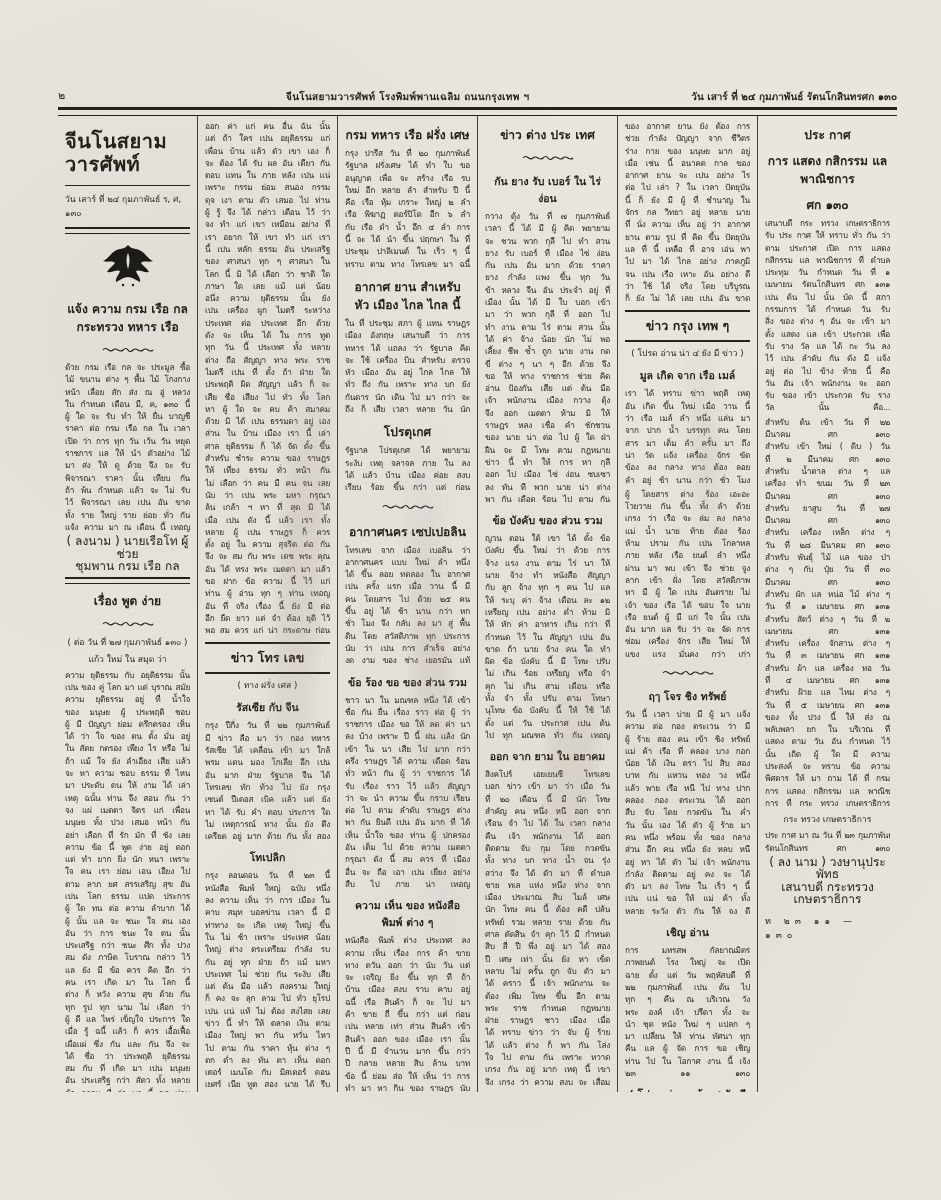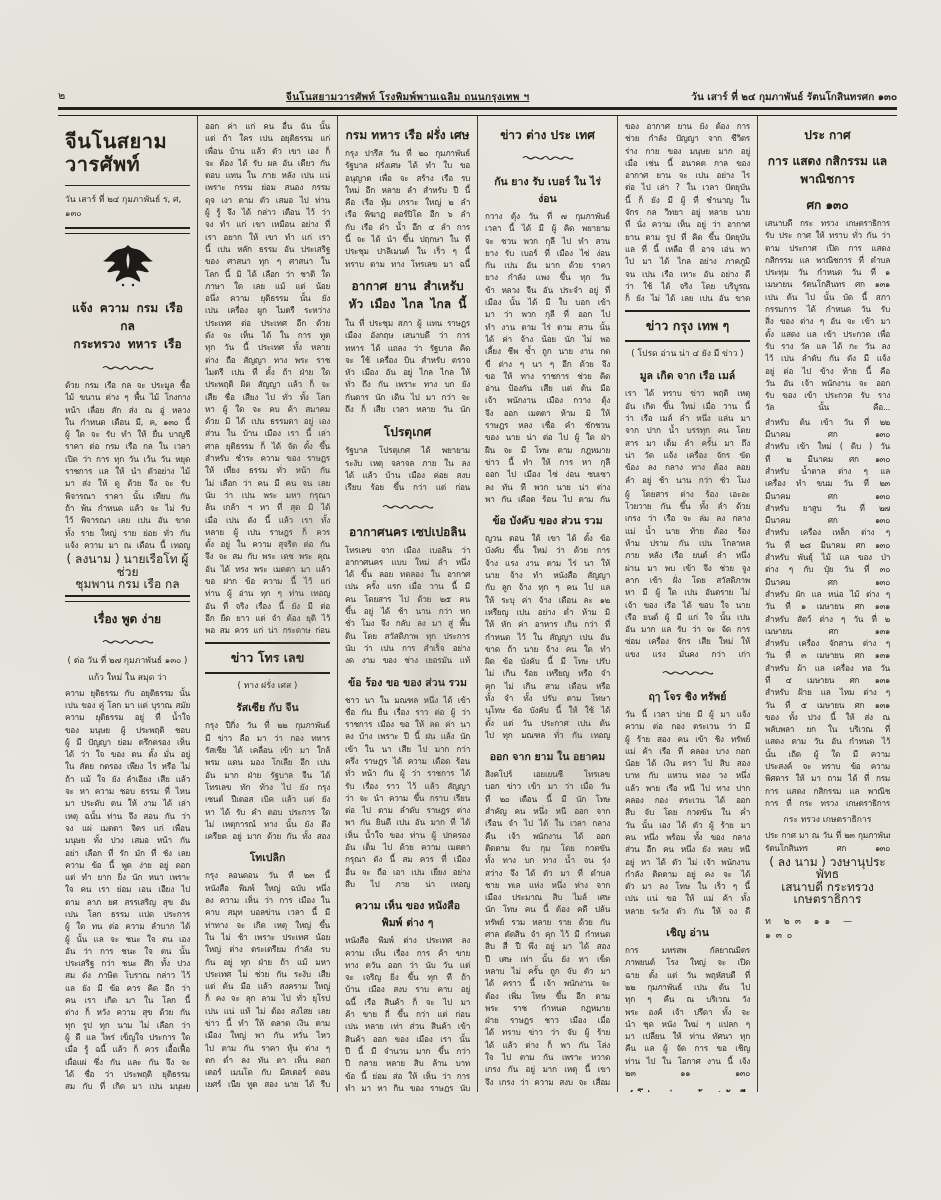--- a/index.html
+++ b/index.html
@@ -14,21 +14,21 @@
     overflow:hidden;
     font-family:"DejaVu Sans", sans-serif;
     color:var(--ink);
   }
   
   .hdr{
     position:absolute; top:86px; left:58px; right:44px; height:18px;
     display:flex; align-items:flex-end; font-size:10px; color:#2a261f;
   }
   .hdr .pageno{ width:70px; font-size:11px; }
-  .hdr .ctitle{ position:absolute; left:228px; font-weight:bold; letter-spacing:.3px;text-decoration:underline; }
+  .hdr .ctitle{ position:absolute; left:228px; font-weight:bold; letter-spacing:.3px; }
   .hdr .hdate{ margin-left:auto; font-weight:bold; }
   .top-rule{
     position:absolute; top:107px; left:58px; right:44px; height:5px;
     border-top:3px solid #25221c; border-bottom:1px solid #25221c;
   }
   
   .columns{
     position:absolute; top:116px; left:58px; right:44px; bottom:108px;
     display:flex; overflow:hidden;
   }
@@ -56,21 +56,21 @@
   .blk.ornament svg{ display:inline-block; }
   .blk.body{ margin:2px 0; }
   .blk.body .ln{
     font-size:8.3px; line-height:12.3px; letter-spacing:-.3px; word-spacing:1px;
     white-space:nowrap; overflow:hidden;
     text-align:justify; text-align-last:justify;
     color:#2b2620;
   }
   .blk.heading .ln, .blk.subheading .ln{
     white-space:normal; overflow:visible; text-align:center; text-align-last:center;
-    font-size:inherit; line-height:inherit; letter-spacing:0;font-family:Liberation Mono, monospace;
+    font-size:inherit; line-height:inherit; letter-spacing:0;
   }
   .blk.signature .ln{ font-size:12px; line-height:12.5px; text-align:center; }
   .blk.pagenote{ font-size:9px; text-align:left; letter-spacing:5px; margin-top:8px; }
 
   
   .stain{ position:absolute; pointer-events:none; filter:blur(7px); }
   .stain.s1{ left:275px; top:330px; width:42px; height:620px;
     background:linear-gradient(to bottom, transparent, rgba(150,140,122,.20) 30%, rgba(150,140,122,.10) 70%, transparent); transform:rotate(4deg); }
   .stain.s2{ left:415px; top:420px; width:36px; height:560px;
     background:linear-gradient(to bottom, transparent, rgba(150,140,122,.18) 40%, transparent); transform:rotate(-3deg); }

